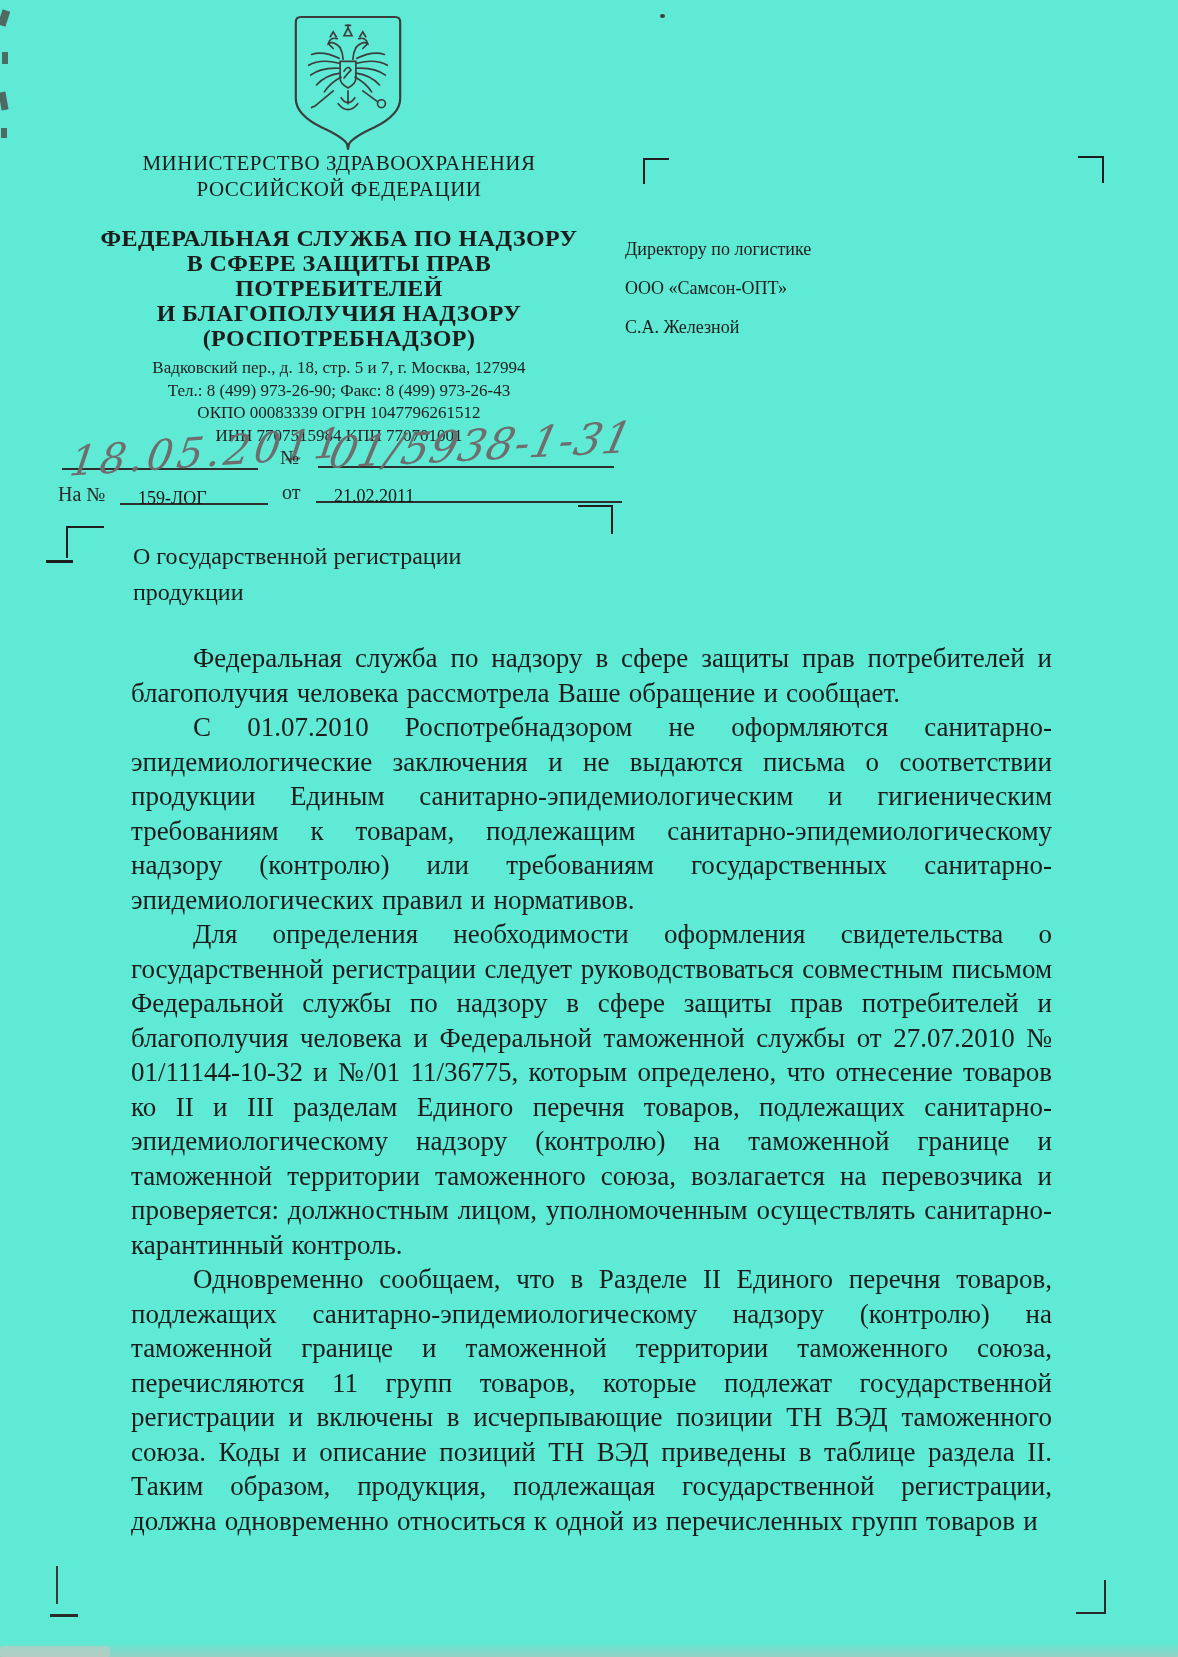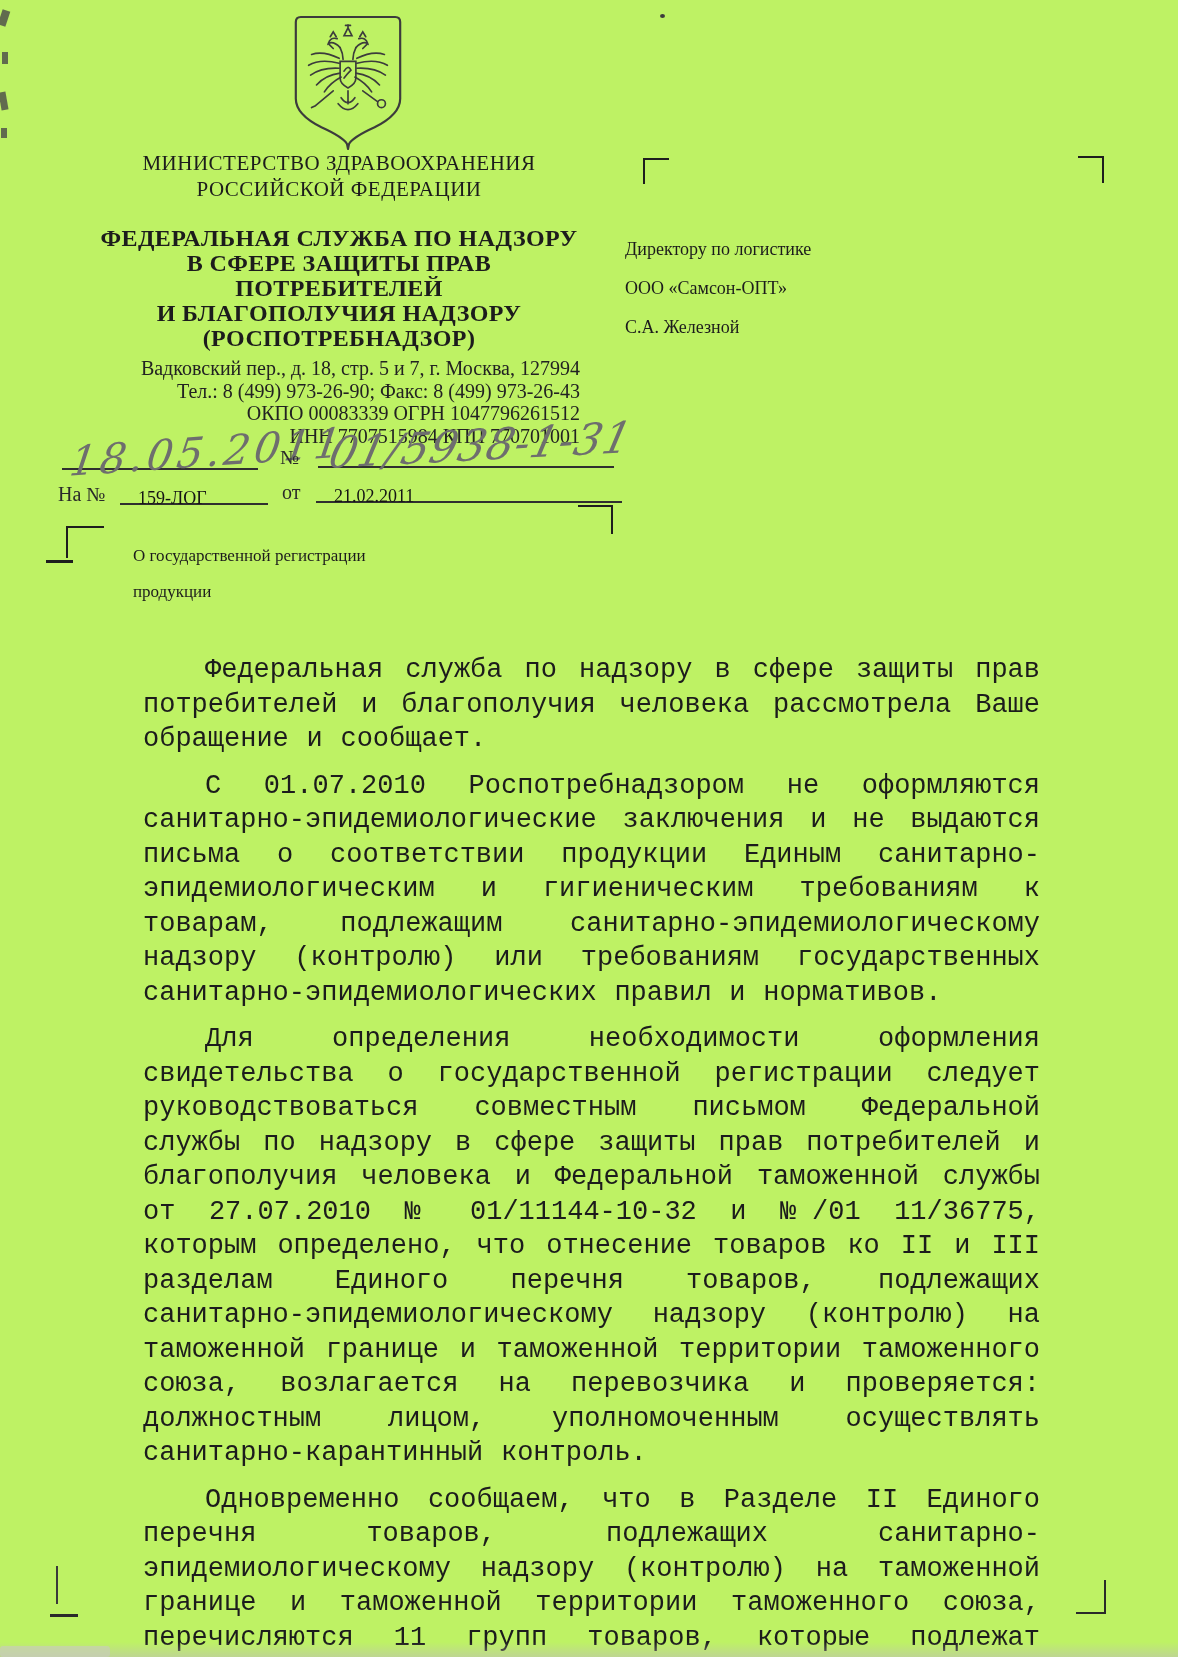--- a/index.html
+++ b/index.html
@@ -1,30 +1,30 @@
 <!DOCTYPE html>
 <html lang="ru"><head>
 <meta charset="utf-8">
 <style>
   html,body{margin:0;padding:0;background:#8a8a8a;}
   .page{
     position:relative;
     width:1178px;height:1657px;
     margin:0 auto;
-    background:#bef264;
+    background:#5eead4;
     overflow:hidden;
     font-family:"Liberation Serif", serif;
     color:#1c1c1c;
   }
   
   .emblem{position:absolute;left:284px;top:12px;width:128px;height:140px;}
   .lh-left{position:absolute;left:98px;top:150px;width:482px;text-align:center;}
   .ministry{font-size:21px;line-height:26px;letter-spacing:.5px;}
   .service{margin-top:24px;font-weight:bold;font-size:24px;line-height:25px;letter-spacing:.4px;}
-  .addr{margin-top:6px;font-size:20px;line-height:22.5px;color:#222;text-align:right;}
+  .addr{margin-top:6px;font-size:17px;line-height:22.5px;color:#222;}
   .recipient{position:absolute;left:625px;top:230px;font-size:18px;line-height:39px;}
   
   .cm{position:absolute;}
   .cm-tl{left:643px;top:158px;width:24px;height:24px;border-top:2px solid #1e1e1e;border-left:2px solid #1e1e1e;}
   .cm-tr{left:1078px;top:156px;width:24px;height:25px;border-top:2px solid #1e1e1e;border-right:2px solid #1e1e1e;}
   .cm-ml{left:66px;top:526px;width:36px;height:30px;border-top:2px solid #1e1e1e;border-left:2px solid #1e1e1e;}
   .cm-ml-dash{left:46px;top:560px;width:27px;height:0;border-top:3px solid #1e1e1e;}
   .cm-mr{left:578px;top:505px;width:33px;height:27px;border-top:2px solid #1e1e1e;border-right:2px solid #1e1e1e;}
   .cm-bl{left:56px;top:1566px;width:30px;height:38px;border-left:2px solid #3a3a3a;}
   .cm-bl-dash{left:50px;top:1614px;width:28px;height:0;border-top:3px solid #2a2a2a;}
@@ -36,28 +36,28 @@
     position:absolute;
     font-family:"DejaVu Serif", serif;
     font-style:italic;
     color:#6e6e6e;
     white-space:nowrap;
   }
   .hand-date{left:70px;top:428px;font-size:41px;transform:rotate(-4deg) skewX(-12deg);letter-spacing:4px;}
   .hand-num{left:330px;top:420px;font-size:43px;transform:rotate(-3deg) skewX(-16deg);letter-spacing:1px;}
   .typed{position:absolute;font-size:18px;color:#141414;}
   
-  .subject{position:absolute;left:133px;top:538px;font-size:17px;line-height:36px;}
+  .subject{position:absolute;left:133px;top:538px;font-size:24px;line-height:36px;}
   .body-text{
     position:absolute;left:131px;top:641px;width:921px;
     font-size:27px;line-height:34.5px;
     text-align:justify;text-justify:inter-word;
     word-spacing:1.5px;
   }
-  .body-text p{margin:12px;text-indent:62px;font-family:Liberation Mono, monospace;}
+  .body-text p{margin:0;text-indent:62px;}
   
   .edge-mark{position:absolute;background:#4a4a48;opacity:.8;}
   .em1{left:0;top:10px;width:8px;height:16px;transform:rotate(18deg);}
   .em2{left:2px;top:52px;width:6px;height:12px;}
   .em3{left:0;top:92px;width:7px;height:18px;transform:rotate(-10deg);}
   .em4{left:1px;top:128px;width:6px;height:10px;}
   .dot{position:absolute;background:#3c3c3c;border-radius:50%;}
   .dot1{left:660px;top:14px;width:5px;height:4px;}
   .bottom-shade{position:absolute;left:0;top:1642px;width:100%;height:15px;
     background:linear-gradient(to bottom, rgba(200,200,196,0) 0%, rgba(190,190,184,.55) 100%);}

